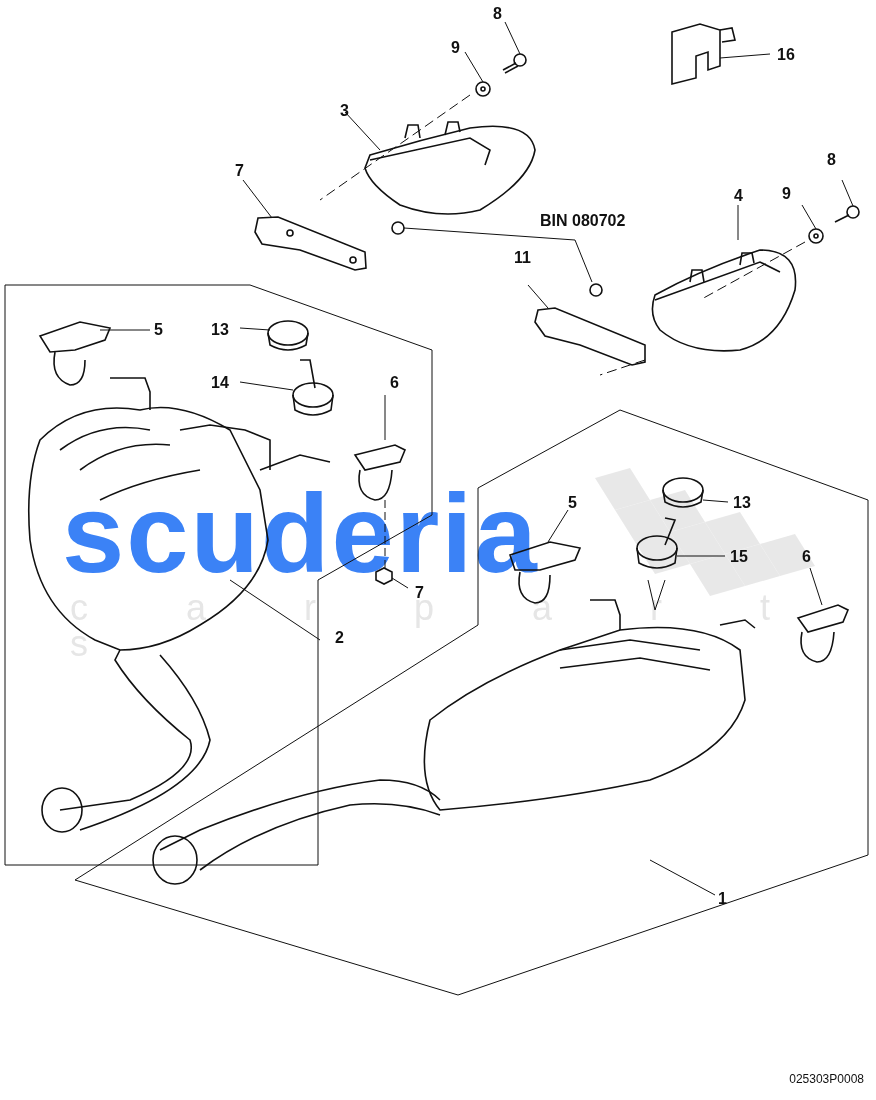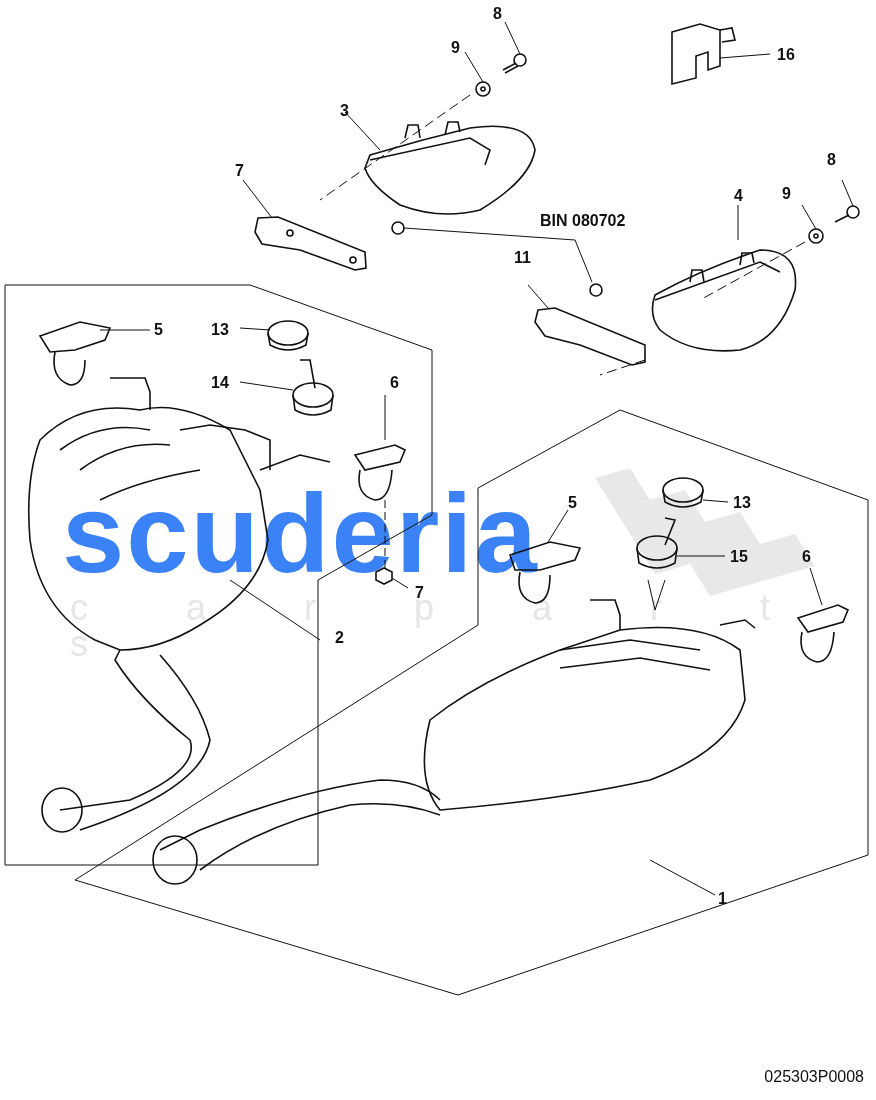--- a/index.html
+++ b/index.html
@@ -1,19 +1,19 @@
 <!DOCTYPE html>
 <html><head>
 <meta charset="utf-8">
 <style>
   html,body{margin:0;padding:0;background:#fff;}
   body{width:876px;height:1100px;position:relative;overflow:hidden;font-family:"Liberation Sans",sans-serif;}
   svg.diagram{position:absolute;left:0;top:0;width:876px;height:1100px;}
   .lbl{position:absolute;font-weight:bold;font-size:16px;color:#111;line-height:1;}
-  .ref{position:absolute;font-size:16px;color:#111;right:12px;bottom:14px;}
+  .ref{position:absolute;font-size:12px;color:#111;right:12px;bottom:14px;}
   .wm1{position:absolute;left:62px;top:478px;font-size:112px;font-weight:bold;color:#3b82f6;letter-spacing:2px;line-height:1;}
   .wm2{position:absolute;left:70px;top:590px;font-size:36px;color:#e6e6e6;letter-spacing:44px;line-height:1;}
 </style>
 </head>
 <body>
 
 <div class="wm1">scuderia</div>
 <div class="wm2">c a r  p a r t s</div>
 
 <svg class="diagram" viewBox="0 0 876 1100" fill="none" stroke="#111" stroke-width="1.6">

